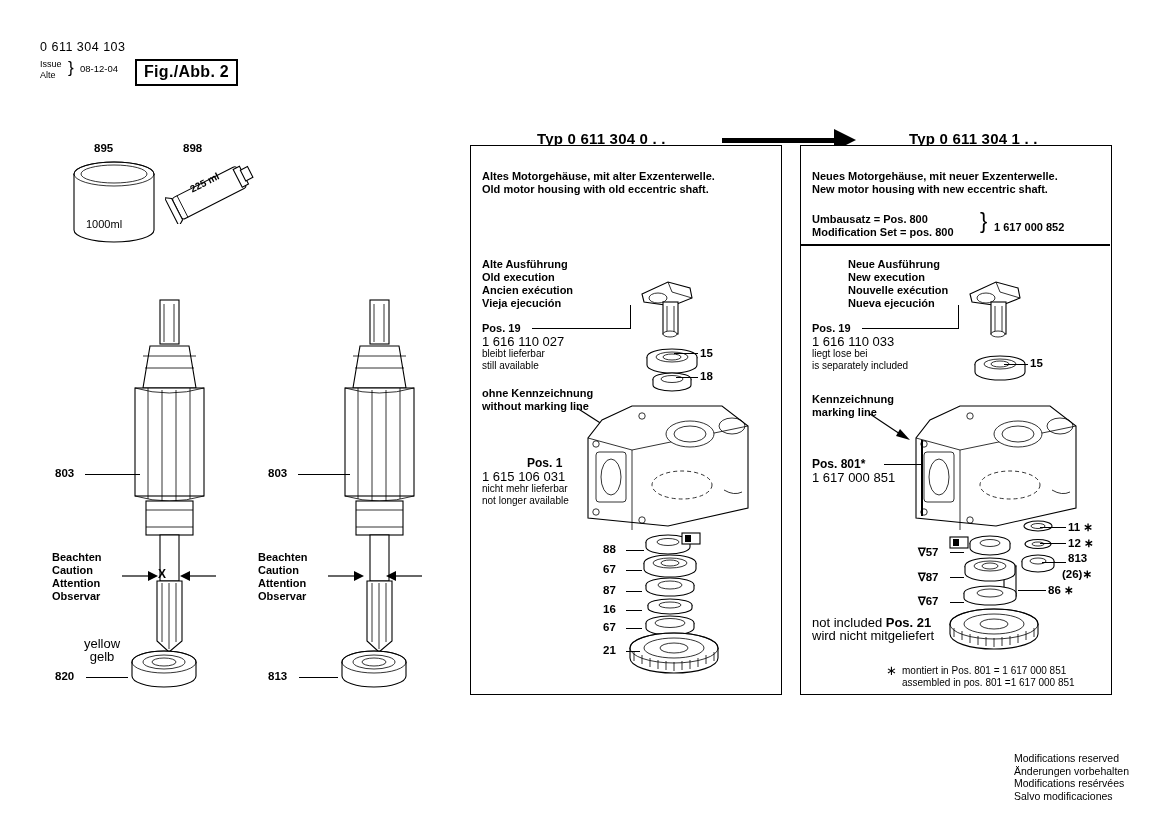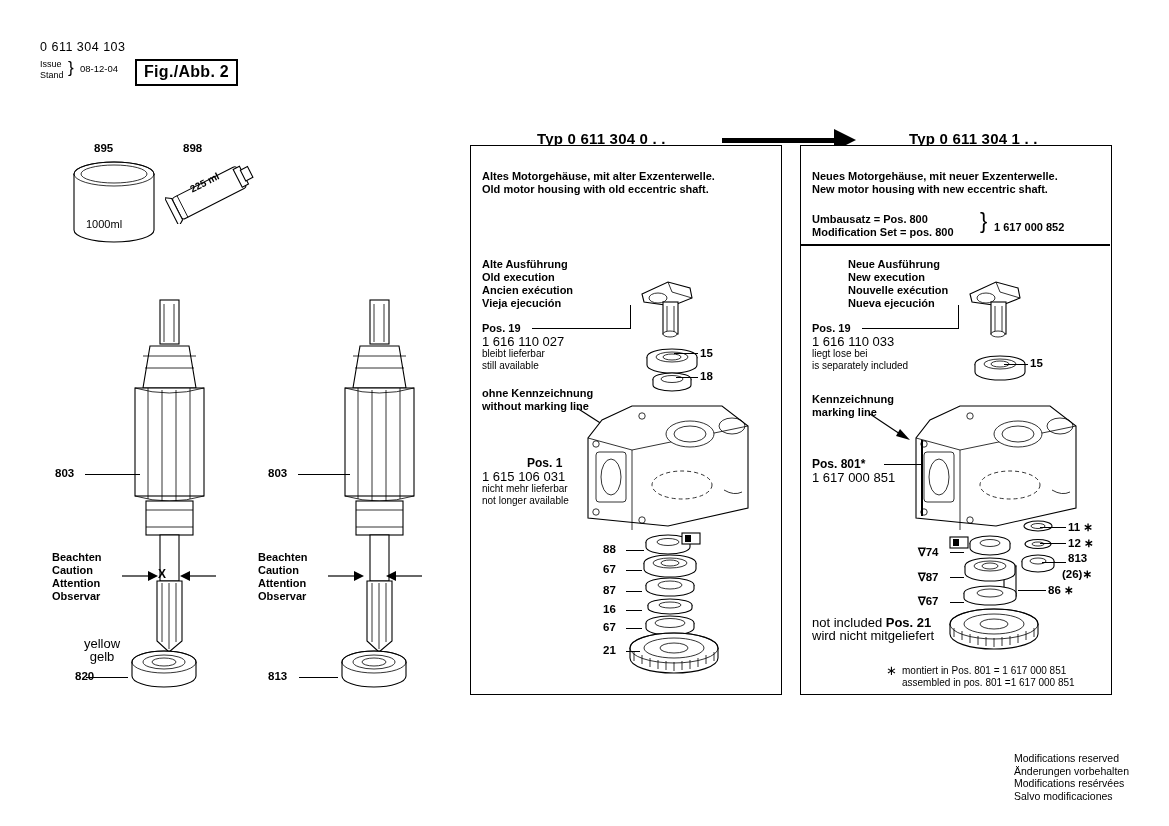--- a/index.html
+++ b/index.html
@@ -44,21 +44,21 @@
   .s-dark{fill:#000;}
 </style>
 </head>
 <body>
 
 <div id="page">
 
   <div class="abs hdr-partno">0 611 304 103</div>
   <div class="abs hdr-issue">
     <span class="l1">Issue</span>
-    <span class="l1">Stand</span>
+    <span class="l1">Alte</span>
   </div>
   <div class="abs hdr-brace">}</div>
   <div class="abs hdr-date">08-12-04</div>
   <div class="abs fig-box">Fig./Abb. 2</div>
 
   <div class="abs" style="left:94px;top:138px;">
     <span class="lbl">895</span>
   </div>
   <div class="abs" style="left:183px;top:138px;">
     <span class="lbl">898</span>
@@ -133,21 +133,21 @@
     <div>yellow</div>
     <div>gelb</div>
   </div>
   <svg class="abs" style="left:128px;top:648px;" width="72" height="42">
     <ellipse cx="36" cy="14" rx="32" ry="11" class="s-fill"></ellipse>
     <path d="M4 14 L4 28 A32 11 0 0 0 68 28 L68 14" class="s-fill"></path>
     <ellipse cx="36" cy="14" rx="32" ry="11" class="s-thin"></ellipse>
     <ellipse cx="36" cy="14" rx="21" ry="7" class="s-thin"></ellipse>
     <ellipse cx="36" cy="14" rx="12" ry="4" class="s-thin"></ellipse>
   </svg>
-  <div class="abs lbl" style="left:55px;top:670px;margin-left:20px;">820</div>
+  <div class="abs lbl" style="left:55px;top:670px;">820</div>
   <div class="abs ldr" style="left:86px;top:677px;width:42px;"></div>
 
   <svg class="abs" style="left:320px;top:296px;" width="120" height="360">
     <rect x="50" y="4" width="19" height="44" class="s-fill"></rect>
     <line x1="54" y1="8" x2="54" y2="46" class="s-thin"></line>
     <line x1="64" y1="8" x2="64" y2="46" class="s-thin"></line>
     <path d="M40 50 L79 50 L86 92 L33 92 Z" class="s-fill"></path>
     <line x1="33" y1="60" x2="86" y2="60" class="s-thin"></line>
     <line x1="35" y1="72" x2="84" y2="72" class="s-thin"></line>
     <rect x="25" y="92" width="69" height="108" class="s-fill"></rect>
@@ -462,21 +462,21 @@
 
   <svg class="abs" style="left:948px;top:534px;" width="24" height="18">
     <rect x="2" y="3" width="18" height="11" class="s-fill"></rect>
     <rect x="5" y="5" width="6" height="7" class="s-dark"></rect>
   </svg>
   <svg class="abs" style="left:962px;top:532px;" width="60" height="30">
     <ellipse cx="28" cy="11" rx="20" ry="7" class="s-fill"></ellipse>
     <path d="M8 11 L8 16 A20 7 0 0 0 48 16 L48 11" class="s-fill"></path>
     <ellipse cx="28" cy="11" rx="10" ry="3.5" class="s-thin"></ellipse>
   </svg>
-  <div class="abs lbl" style="left:918px;top:545px;">∇74</div>
+  <div class="abs lbl" style="left:918px;top:545px;">∇57</div>
   <div class="abs ldr" style="left:950px;top:552px;width:14px;"></div>
 
   <svg class="abs" style="left:960px;top:555px;" width="64" height="28">
     <ellipse cx="30" cy="11" rx="25" ry="8" class="s-fill"></ellipse>
     <path d="M5 11 L5 18 A25 8 0 0 0 55 18 L55 11" class="s-fill"></path>
     <ellipse cx="30" cy="11" rx="16" ry="5" class="s-thin"></ellipse>
     <ellipse cx="30" cy="11" rx="8" ry="3" class="s-thin"></ellipse>
   </svg>
   <div class="abs lbl" style="left:918px;top:570px;">∇87</div>
   <div class="abs ldr" style="left:950px;top:577px;width:14px;"></div>

